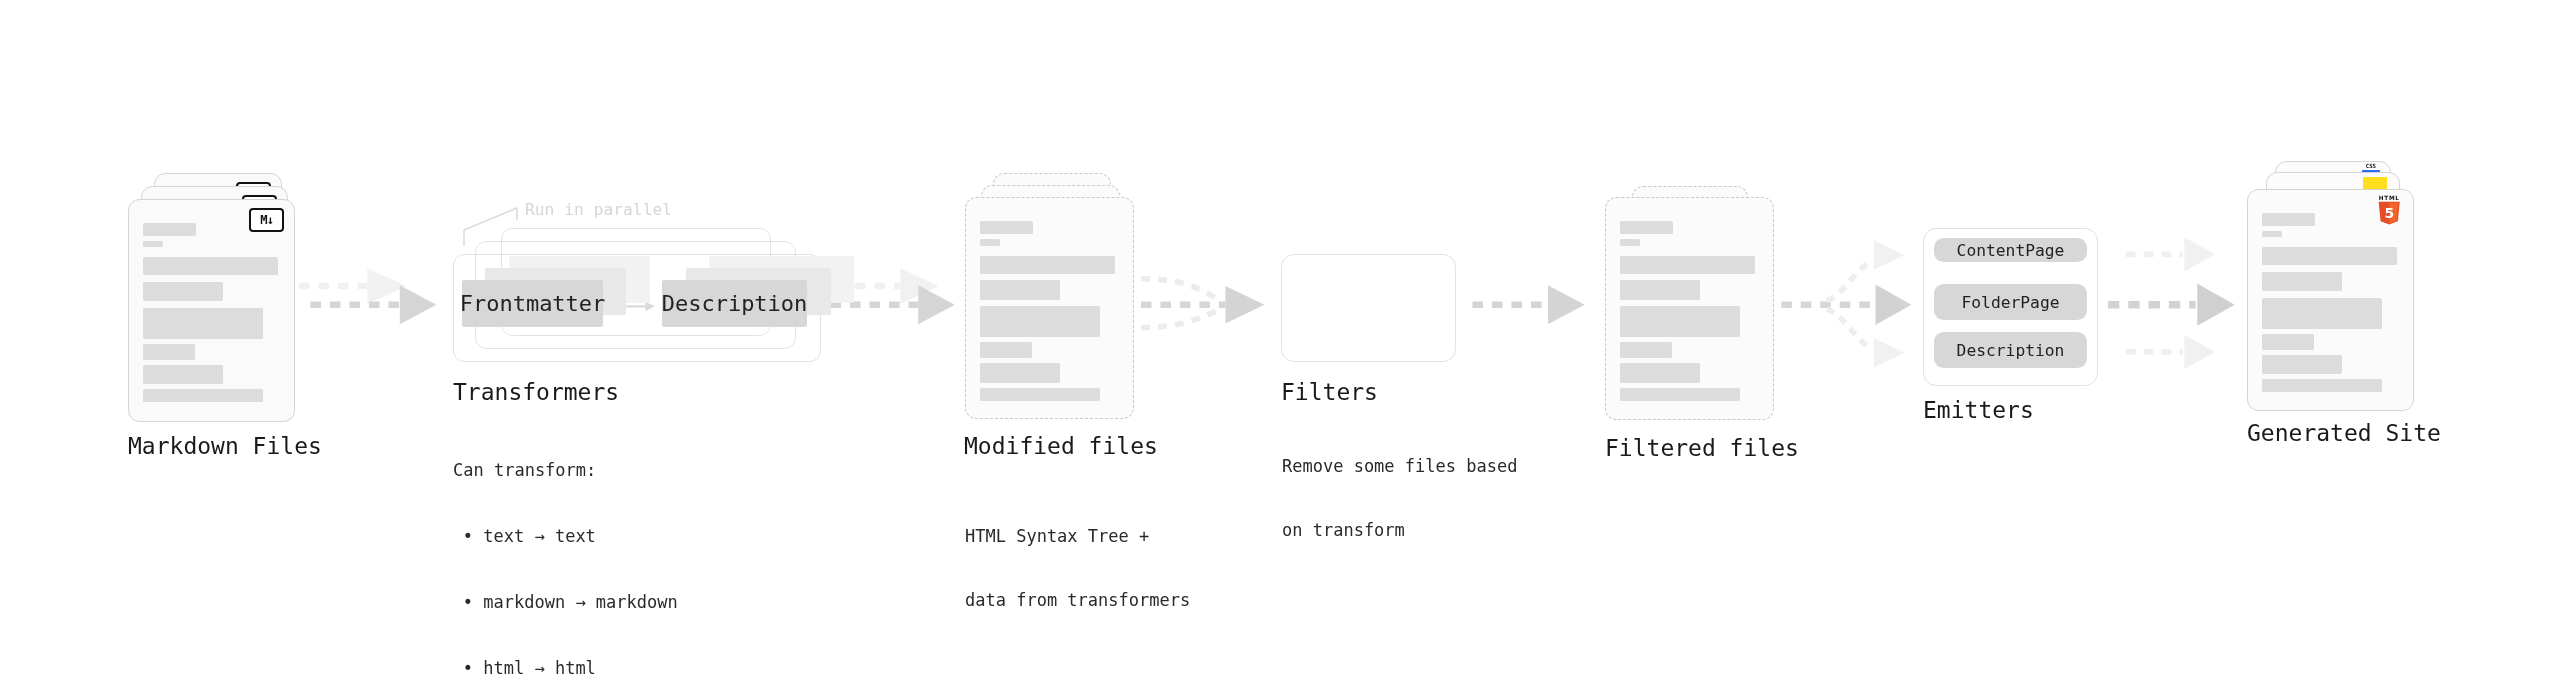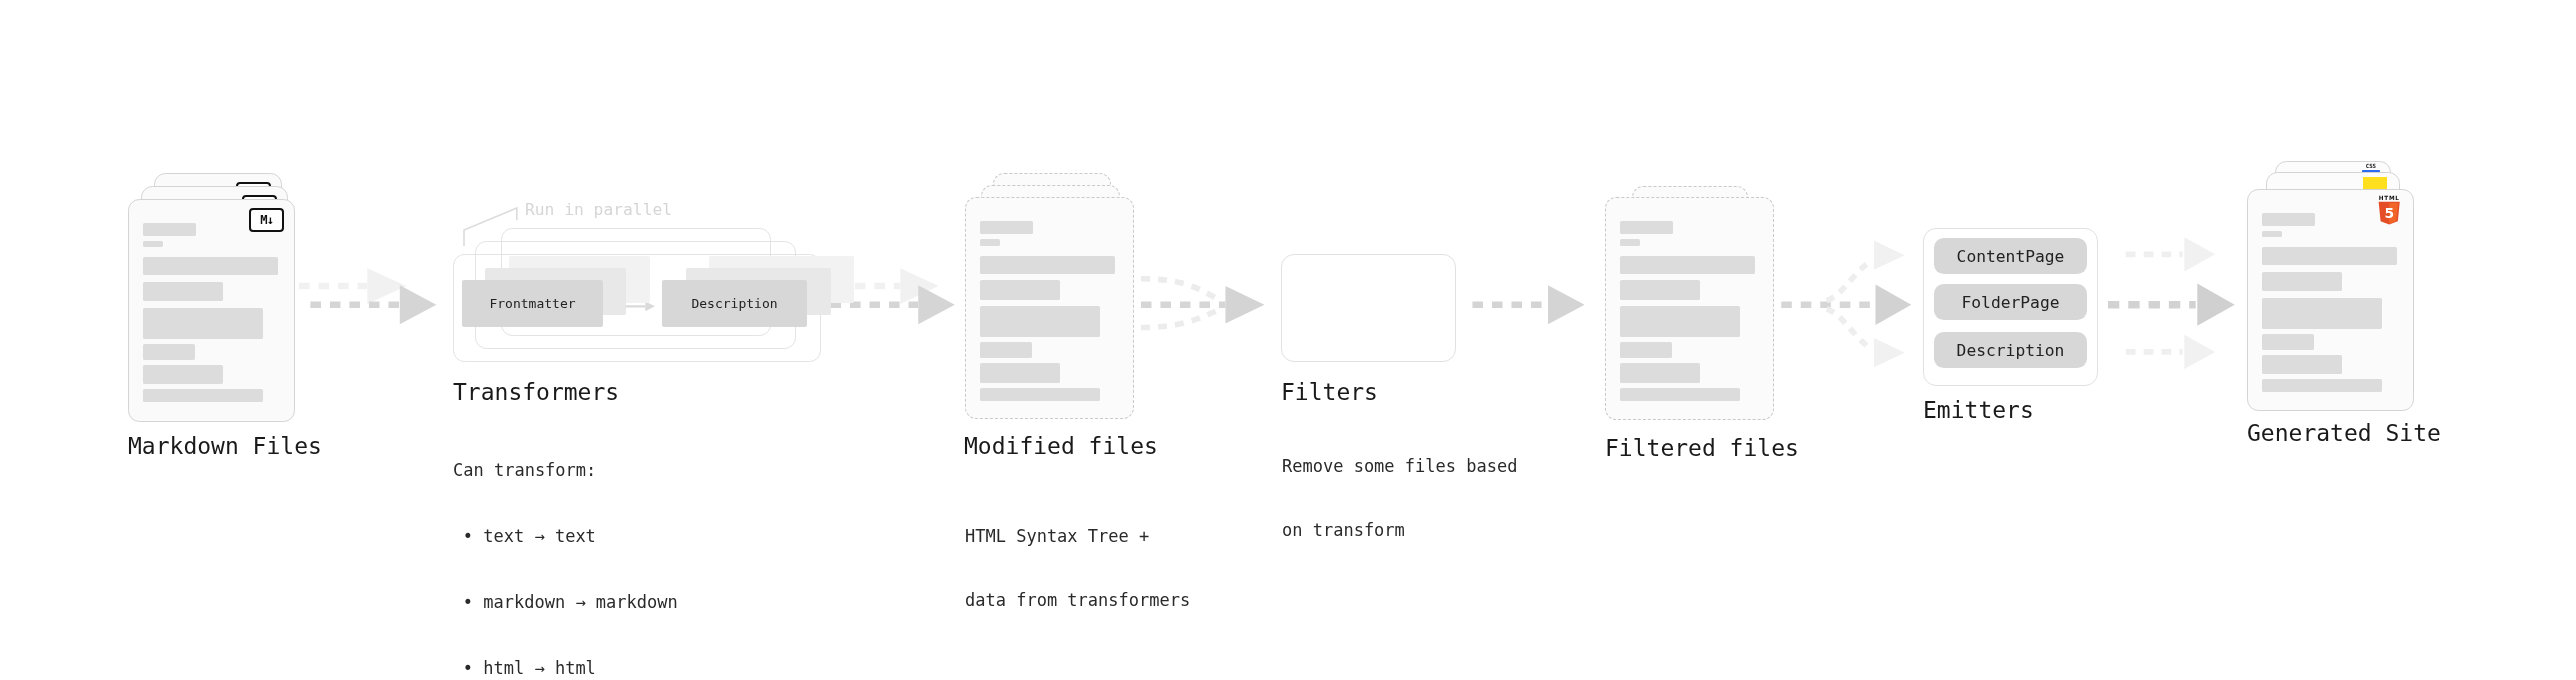--- a/index.html
+++ b/index.html
@@ -23,21 +23,21 @@
   .css-bar{height:3.3px;width:18px;margin:0.8px auto 0;background:#2b6bf3;border-radius:0.8px;}
   .js-icon{position:absolute;top:3.3px;right:11.4px;width:24.4px;height:13px;background:#ffdf1e;}
   .html5-icon{position:absolute;top:4.9px;right:9.8px;width:28px;text-align:center;}
   .html5-word{font-family:"DejaVu Sans","Liberation Sans",sans-serif;font-size:5.7px;font-weight:bold;color:#111;
               letter-spacing:0.8px;line-height:6.5px;}
 
   
   .tbox{position:absolute;border:1.6px solid #e3e3e3;border-radius:11.4px;background:transparent;z-index:1;}
   .panel{position:absolute;border:1.6px solid #e1e1e1;border-radius:13px;background:#fff;z-index:1;}
   .chip{position:absolute;background:#d7d7d7;border-radius:2px;display:flex;align-items:center;
-        justify-content:center;font-size:13px;color:#222;z-index:3;white-space:nowrap;}
+        justify-content:center;font-size:22px;color:#222;z-index:3;white-space:nowrap;}
   .chip.small{font-size:16.3px;border-radius:9.8px;}
   .chip.ghost1{background:#e8e8e8;z-index:2;}
   .chip.ghost2{background:#f2f2f2;z-index:1;}
 
   
   .h{position:absolute;font-size:23px;font-weight:500;color:#1a1a1a;white-space:nowrap;z-index:4;}
   .desc{position:absolute;font-size:17px;color:#2a2a2a;line-height:22px;white-space:pre;z-index:4;}
   .desc div{height:22px;}
   .runparallel{position:absolute;font-size:16.3px;color:#d6d6d6;white-space:nowrap;z-index:4;}
 </style>
@@ -202,21 +202,21 @@
           <div class="bar" style="width: 120px; height: 31px; margin-top: 6.5px;"></div>
           <div class="bar" style="width: 52px; height: 16.3px; margin-top: 4.9px;"></div>
           <div class="bar" style="width: 80px; height: 19.5px; margin-top: 4.9px;"></div>
           <div class="bar" style="width: 120px; height: 13px; margin-top: 4.9px;"></div>
         </div>
     </div>
   </div>
   <div class="h" style="left:1605px;top:435px">Filtered files</div>
 
   <div class="panel" style="left:1923px;top:228px;width:173px;height:156px"></div>
-  <div class="chip small" style="left:1934px;top:238px;width:153px;height:36px">ContentPage</div>
+  <div class="chip small" style="left:1934px;top:238px;width:153px;height:24px">ContentPage</div>
   <div class="chip small" style="left:1934px;top:284px;width:153px;height:36px">FolderPage</div>
   <div class="chip small" style="left:1934px;top:332px;width:153px;height:36px">Description</div>
   <div class="h" style="left:1923px;top:397px">Emitters</div>
 
   <div class="stack" style="left:2247px;top:161px;width:171px;height:260px">
     <div class="doc solid" style="left:28.4px;top:0;width:114px;background:#fcfcfc">
       <div class="css-icon">
         <span>CSS</span>
         <div class="css-bar"></div>
       </div>

